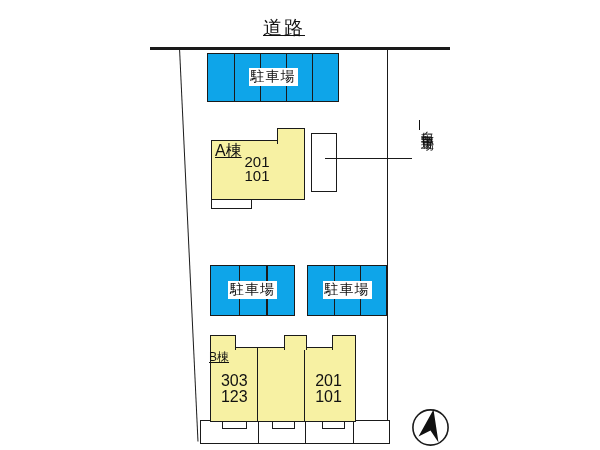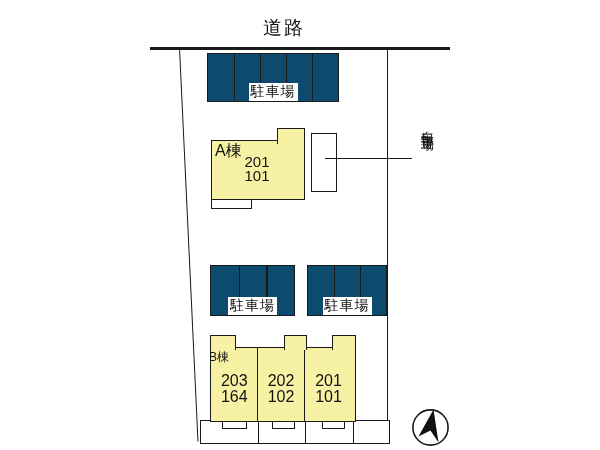--- a/index.html
+++ b/index.html
@@ -9,21 +9,21 @@
   }
   .abs{position:absolute;}
   .line{background:#1a1a1a;}
   
   #road-label{left:234px;top:15px;width:100px;text-align:center;font-size:19px;letter-spacing:2px;}
   #road-line{left:150px;top:47px;width:300px;height:2.6px;}
   
   #site-boundary-left{left:178.5px;top:48px;width:1.3px;height:393.5px;transform:rotate(-2.69deg);transform-origin:top left;}
   #site-boundary-right{left:387px;top:48px;width:1.3px;height:393.5px;}
   
-  .parking{border:1.3px solid #1a1a1a;background:#0c4a6e;display:flex;align-items:flex-end;justify-content:center;}
+  .parking{border:1.3px solid #1a1a1a;background:#0ea5e9;display:flex;align-items:center;justify-content:center;}
   #parking-lot-top{left:207px;top:52.5px;width:130px;height:47.5px;}
   #parking-lot-mid-left{left:210px;top:265px;width:83px;height:48.5px;}
   #parking-lot-mid-right{left:307px;top:265px;width:78px;height:48.5px;}
   .stall-divider{position:absolute;top:0;bottom:0;width:1.2px;background:#1a1a1a;z-index:1;}
   .parking-label{position:relative;z-index:2;background:#fff;font-size:14px;letter-spacing:1px;padding:0 2px;white-space:nowrap;}
   
   #building-a{left:211px;top:140px;width:92px;height:58px;background:#F7F1A3;border:1.6px solid #1a1a1a;z-index:2;}
   #building-a-annex-top{left:277px;top:128px;width:26px;height:14.5px;background:#F7F1A3;
     border:1.6px solid #1a1a1a;border-bottom:none;z-index:3;}
   #building-a-entrance{left:211px;top:197px;width:39px;height:10px;background:#fff;border:1.4px solid #1a1a1a;z-index:1;}
@@ -51,21 +51,21 @@
   #b-rooms-3{left:303.5px;width:50px;}
   
   #entrance-strip{left:199.5px;top:420px;width:188.5px;height:21.5px;border:1.4px solid #1a1a1a;background:#fff;z-index:1;}
   .strip-divider{position:absolute;top:0;bottom:0;width:1.4px;background:#1a1a1a;}
   .entrance-step{position:absolute;top:-1.4px;height:7.5px;background:#fff;border:1.3px solid #1a1a1a;}
   #step-1{left:21px;width:23px;}
   #step-2{left:71px;width:21.5px;}
   #step-3{left:121px;width:21.5px;}
   
   #north-arrow-icon{left:410.5px;top:407.5px;width:39px;height:39px;}
-  .txt{position:absolute;white-space:pre;}
+  .txt{position:absolute;white-space:pre;text-decoration:underline;}
 </style>
 </head>
 <body>
 
 <div id="plan-canvas">
 
   <div class="abs txt" id="road-label">道路</div>
   <div class="abs line" id="road-line"></div>
 
   <div class="abs line" id="site-boundary-left"></div>
@@ -104,26 +104,22 @@
   </div>
 
   <div class="b-unit" id="b-unit-1"></div>
   <div class="b-unit" id="b-unit-2"></div>
   <div class="b-unit" id="b-unit-3"></div>
   <div class="b-bump" id="b-bump-1"></div>
   <div class="b-bump" id="b-bump-2"></div>
   <div class="b-bump" id="b-bump-3"></div>
   <div class="abs txt" id="building-b-name">B棟</div>
   <div class="b-rooms" id="b-rooms-1">
-    <span>203</span><br>
-    <span>164</span>
-  </div>
-  <div class="b-rooms" id="b-rooms-2">
-    <span>202</span><br>
-    <span>102</span>
+    <span>303</span><br>
+    <span>123</span>
   </div>
   <div class="b-rooms" id="b-rooms-3">
     <span>201</span><br>
     <span>101</span>
   </div>
 
   <div class="abs" id="entrance-strip">
     <div class="strip-divider" style="left:57.6px"></div>
     <div class="strip-divider" style="left:104.1px"></div>
     <div class="strip-divider" style="left:152.6px"></div>

